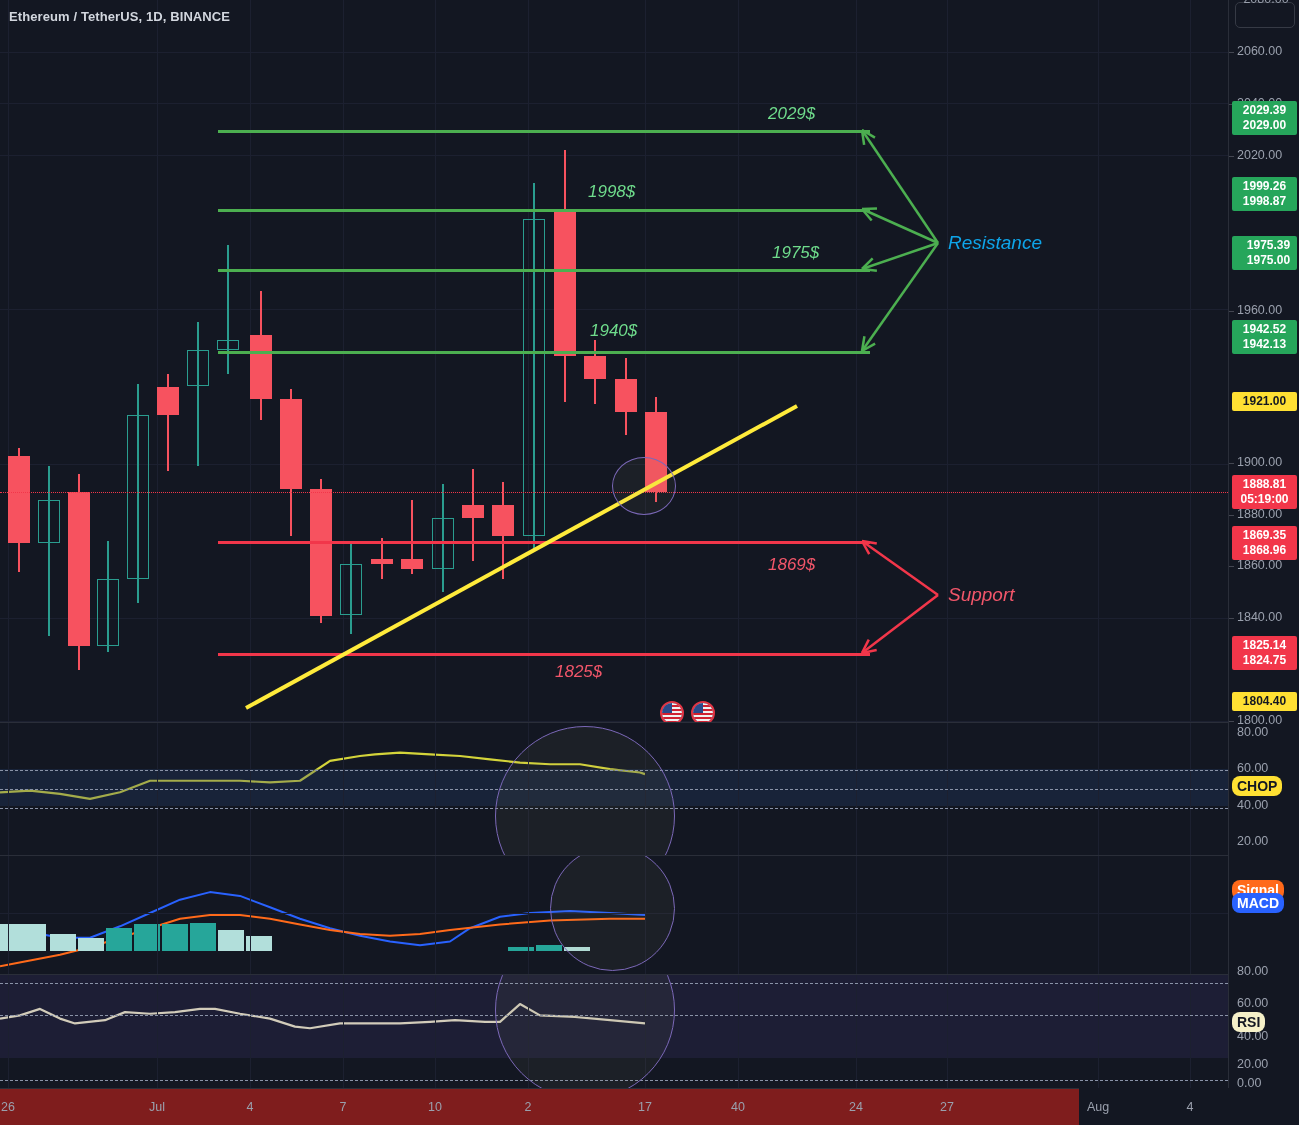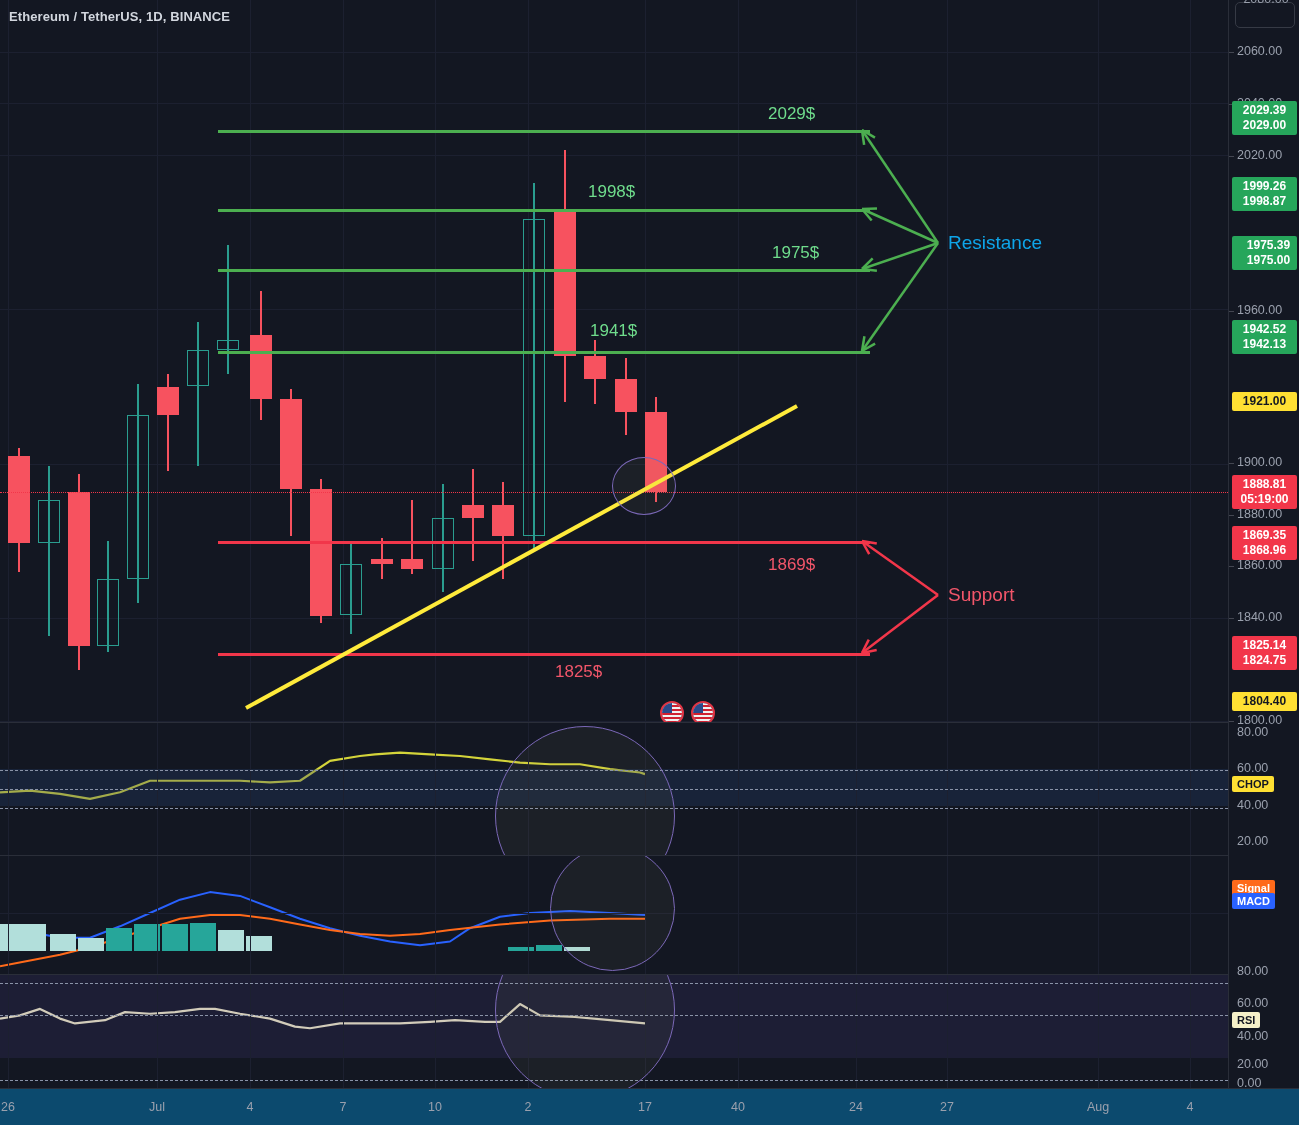--- a/index.html
+++ b/index.html
@@ -5,21 +5,21 @@
   * { margin:0; padding:0; box-sizing:border-box; }
   html, body {
     width:1299px; height:1125px;
     background:#131722;
     font-family:"Liberation Sans", sans-serif;
     overflow:hidden;
   }
   #root { position:relative; width:1299px; height:1125px; background:#131722; }
 
   
-  .pane { position:absolute; left:0; width:1228px; overflow:hidden; }
+  .pane { position:absolute; left:0; width:1228px; overflow:hidden;font-style:italic; }
   #price-pane  { top:0;    height:722px; }
   #chop-pane   { top:723px; height:132px; }
   #macd-pane   { top:856px; height:118px; }
   #rsi-pane    { top:975px; height:113px; }
 
   .pane-sep { position:absolute; left:0; width:1228px; height:1px; background:#2a2e39; }
 
   
   .vgrid, .hgrid { position:absolute; background:#1c2030; }
   .vgrid { width:1px; top:0; bottom:0; }
@@ -31,22 +31,22 @@
     font-size:13px; font-weight:bold; color:#d2d6de; letter-spacing:.1px;
     white-space:nowrap;
   }
 
   
   #price-axis {
     position:absolute; left:1228px; top:0; width:71px; height:1088px;
     background:#131722; border-left:1px solid #2a2e39; z-index:30;
   }
   #time-axis {
-    position:absolute; left:0; top:1088px; width:1299px; height:37px;
-    background:#0c4a6e; border-top:1px solid #2a2e39; z-index:30;
+    position:absolute; left:0; top:1088px; width:1079px; height:37px;
+    background:#7f1d1d; border-top:1px solid #2a2e39; z-index:30;
   }
   .axis-tick {
     position:absolute; left:8px; font-size:12.5px; color:#9aa0ad;
     white-space:nowrap;
   }
   .axis-dash { position:absolute; left:0; width:5px; height:1px; background:#434651; }
 
   .price-tag {
     position:absolute; left:3px; width:65px; border-radius:2px;
     font-size:12px; font-weight:bold; text-align:center;
@@ -110,21 +110,21 @@
   .ind-band { position:absolute; left:0; width:1228px; }
   .dashline {
     position:absolute; left:0; width:1228px; height:0;
     border-top:1px dashed #8a93a8;
   }
   .dotline {
     position:absolute; left:0; width:1228px; height:0;
     border-top:1px dotted #4a5568;
   }
   .ind-tag {
-    position:absolute; left:3px; border-radius:2px; font-size:11px;
+    position:absolute; left:3px; border-radius:8px; font-size:14px;
     font-weight:bold; padding:2px 5px; z-index:33; white-space:nowrap;
   }
   .tag-chop  { background:#ffe033; color:#131722; }
   .tag-sig   { background:#ff6a1a; color:#ffffff; }
   .tag-macd  { background:#2962ff; color:#ffffff; }
   .tag-rsi   { background:#f5f0c8; color:#131722; }
 
   .hist-bar { position:absolute; }
   .hb-strong { background:#26a69a; }
   .hb-weak   { background:#b2dfdb; }
@@ -238,21 +238,21 @@
         <line x1="862" y1="541" x2="876.7894296419762" y2="543.5045500324482" stroke="#f2364a" stroke-width="2.5"></line>
         <line x1="862" y1="541" x2="869.231375453565" y2="554.1418114828048" stroke="#f2364a" stroke-width="2.5"></line>
         <line x1="938" y1="595" x2="862" y2="653" stroke="#f2364a" stroke-width="2.5"></line>
         <line x1="862" y1="653" x2="868.7789434244613" y2="639.6191956128208" stroke="#f2364a" stroke-width="2.5"></line>
         <line x1="862" y1="653" x2="876.695402955927" y2="649.9924874126724" stroke="#f2364a" stroke-width="2.5"></line>
       </svg>
     <div id="ann-labels">
         <div class="ann-label ann-res" style="left:768px; top:104px;">2029$</div>
         <div class="ann-label ann-res" style="left:588px; top:182px;">1998$</div>
         <div class="ann-label ann-res" style="left:772px; top:243px;">1975$</div>
-        <div class="ann-label ann-res" style="left:590px; top:321px;">1941$</div>
+        <div class="ann-label ann-res" style="left:590px; top:321px;">1940$</div>
         <div class="ann-label ann-sup" style="left:768px; top:555px;">1869$</div>
         <div class="ann-label ann-sup" style="left:555px; top:662px;">1825$</div>
         <div class="grp-label" style="left:948px; top:232px; color:#0ea5e9;">Resistance</div>
         <div class="grp-label" style="left:948px; top:584px; color:#f2566a;">Support</div>
       </div>
     <div id="flags">
         <div class="flag-marker" style="left:660px; top:701px;"><svg width="20" height="20" viewBox="0 0 20 20">
             <rect x="0" y="0" width="20" height="20" fill="#f0f0f0"></rect>
             <rect x="0" y="2" width="20" height="2" fill="#d02030"></rect>
             <rect x="0" y="6" width="20" height="2" fill="#d02030"></rect>

